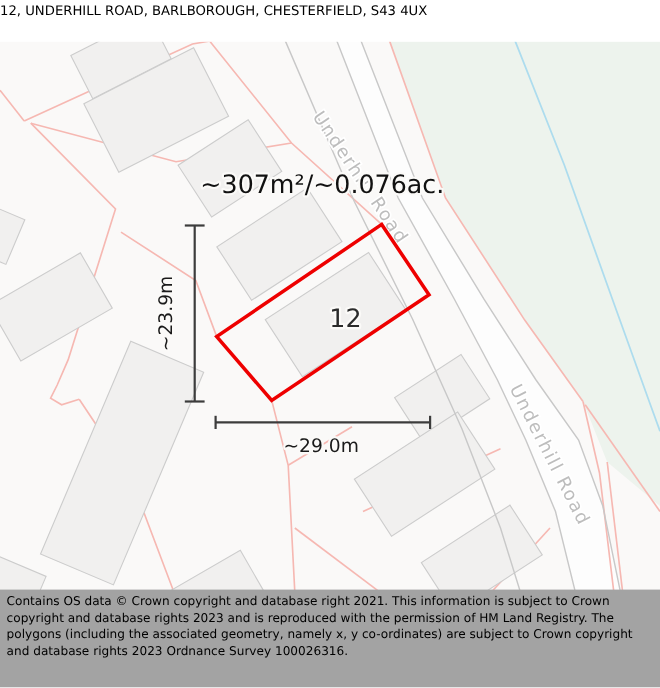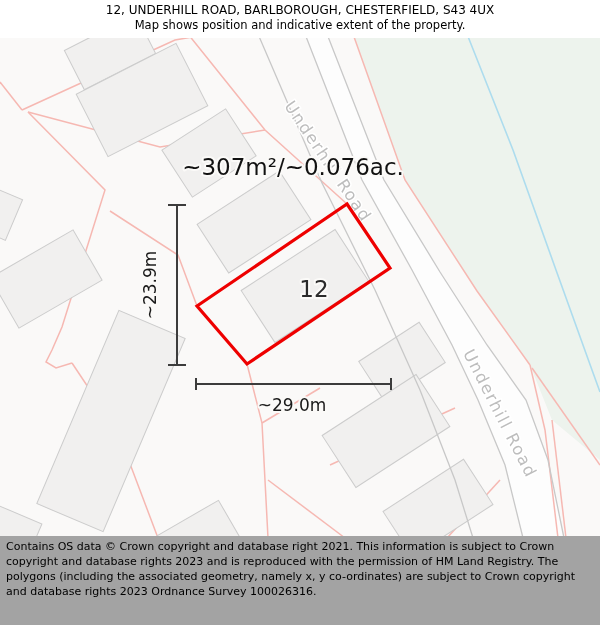--- a/index.html
+++ b/index.html
@@ -4,21 +4,21 @@
 <style>
   html,body{margin:0;padding:0;}
   body{
     width:600px;height:625px;
     background:#ffffff;
     font-family:"DejaVu Sans","Liberation Sans",sans-serif;
     position:relative;overflow:hidden;
   }
   .header{
     position:absolute;top:0;left:0;width:600px;height:38px;
-    background:#ffffff;text-align:center;z-index:3;
+    background:#ffffff;z-index:3;
   }
   .header .title{
     margin:2px 0 0 0;font-size:12px;color:#000;line-height:16px;
   }
   .header .subtitle{
     margin:0;font-size:11.5px;color:#000;line-height:15px;
   }
   .map-wrap{
     position:absolute;top:0;left:0;width:600px;height:625px;z-index:1;
   }
@@ -108,18 +108,17 @@
   <text x="314" y="297" text-anchor="middle" font-size="23" fill="#2b2b2b" class="halo">12</text>
 
   <text transform="translate(156,285) rotate(-90)" text-anchor="middle" font-size="17" fill="#1a1a1a" class="halo">~23.9m</text>
 
   <text x="292" y="411" text-anchor="middle" font-size="17" fill="#1a1a1a" class="halo">~29.0m</text>
 </svg>
 </div>
 
 <div class="header">
   <p class="title">12, UNDERHILL ROAD, BARLBOROUGH, CHESTERFIELD, S43 4UX</p>
-  <p class="subtitle">Map shows position and indicative extent of the property.</p>
 </div>
 
 <div class="footer">
   <p>Contains OS data © Crown copyright and database right 2021. This information is subject to Crown copyright and database rights 2023 and is reproduced with the permission of HM Land Registry. The polygons (including the associated geometry, namely x, y co-ordinates) are subject to Crown copyright and database rights 2023 Ordnance Survey 100026316.</p>
 </div>
 
 </body></html>

